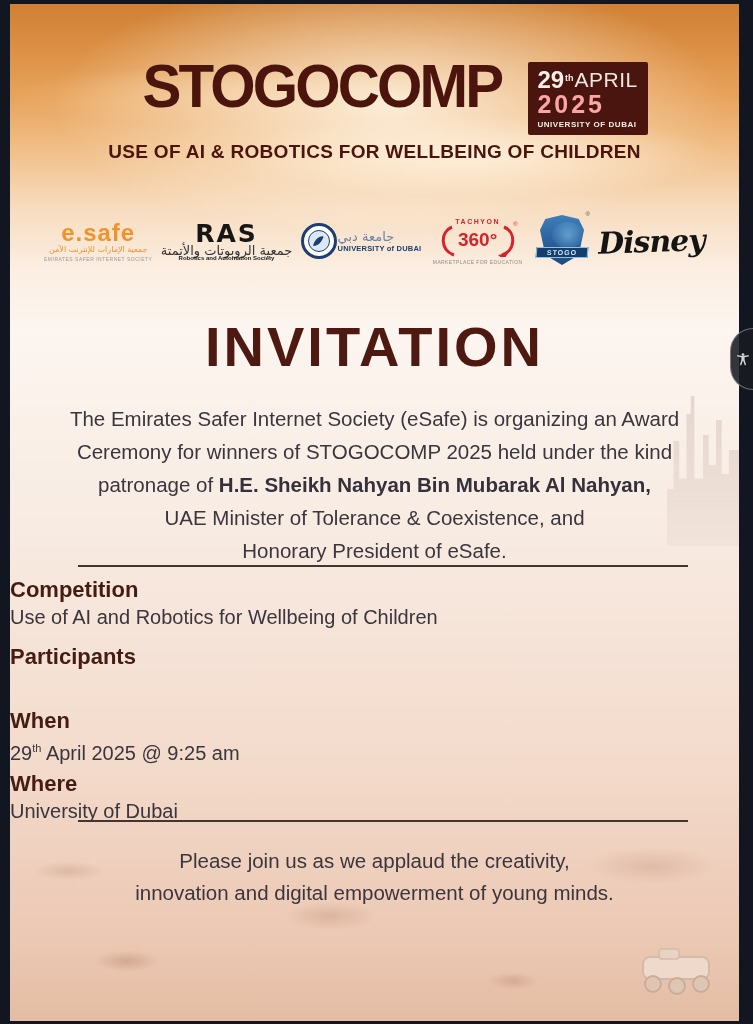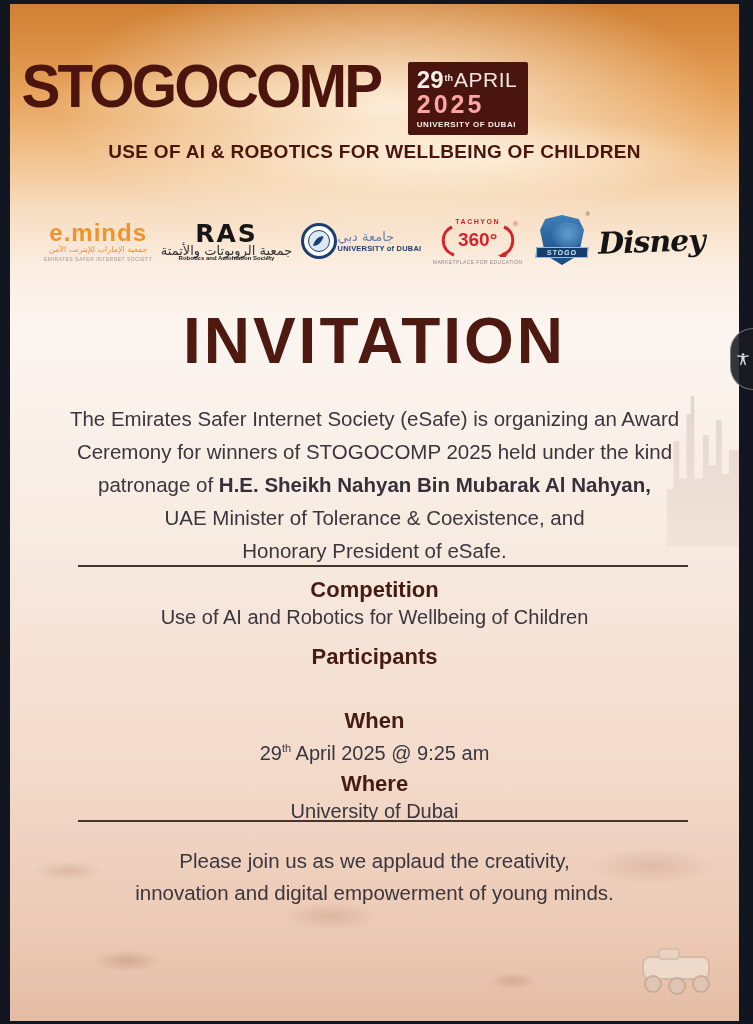--- a/index.html
+++ b/index.html
@@ -30,21 +30,21 @@
     background:
       radial-gradient(46px 15px at 16% 76%, rgba(158,104,78,.30), rgba(158,104,78,0) 72%),
       radial-gradient(64px 20px at 44% 58%, rgba(158,104,78,.22), rgba(158,104,78,0) 72%),
       radial-gradient(34px 12px at 69% 84%, rgba(158,104,78,.26), rgba(158,104,78,0) 72%),
       radial-gradient(90px 26px at 88% 38%, rgba(158,104,78,.20), rgba(158,104,78,0) 72%),
       radial-gradient(50px 14px at 8% 40%, rgba(158,104,78,.22), rgba(158,104,78,0) 72%),
       linear-gradient(180deg, rgba(214,160,128,0) 0%, rgba(214,160,128,.16) 70%, rgba(205,148,115,.26) 100%); }
   .rover { position:absolute; right:14px; bottom:26px; opacity:.55; }
 
   
-  .header-row { position:absolute; top:50px; left:0; width:100%; display:flex; align-items:flex-start; gap:16px; }
+  .header-row { position:absolute; top:50px; left:15px; width:100%; display:flex; justify-content:center; align-items:flex-start; gap:16px; }
   .main-title { font-size:62px; line-height:64px; font-weight:800; letter-spacing:-3px; color:#4b150e; transform:scaleX(.94); transform-origin:center; }
   .date-badge { width:120px; margin-top:8px; background:#4a150e; color:#f4eee8; padding:7px 9px 6px; border-radius:2px; }
   .badge-row1 { display:flex; align-items:flex-start; line-height:22px; }
   .badge-day { font-size:24px; font-weight:800; }
   .badge-sup { font-size:9px; font-weight:700; margin:-2px 1px 0 1px; }
   .badge-month { font-size:21px; font-weight:300; letter-spacing:.5px; color:#efe7df; }
   .badge-year { font-size:25px; font-weight:800; letter-spacing:3px; color:#fca5a5; line-height:26px; }
   .badge-venue { font-size:8px; font-weight:700; letter-spacing:.55px; margin-top:3px; white-space:nowrap; }
   .subtitle { position:absolute; top:137px; width:100%; text-align:center; font-size:19px; font-weight:800; letter-spacing:.3px; color:#4b150e; }
 
@@ -75,26 +75,26 @@
     clip-path:polygon(50% 0%,88% 8%,100% 30%,88% 80%,50% 100%,12% 80%,0% 30%,12% 8%); }
   .stogo-net { position:absolute; left:12px; top:7px; width:32px; height:26px; border-radius:50%;
     background:radial-gradient(circle, rgba(140,200,235,.55) 0%, rgba(140,200,235,.1) 70%); }
   .stogo-banner { position:absolute; left:2px; top:34px; right:2px; height:11px; background:#153e6e;
     border:1px solid #8fc2e0; display:flex; align-items:center; justify-content:center;
     font-size:7px; font-weight:800; letter-spacing:1px; color:#cfe8f5; transform:skewX(-4deg); }
   .stogo-reg { position:absolute; right:0; top:-2px; font-size:6px; color:#555; }
   .disney-word { font-size:30px; font-weight:700; font-style:italic; font-family:"DejaVu Serif",serif; color:#141414; letter-spacing:-1px; transform:rotate(-2deg); }
 
   
-  .invitation-title { position:absolute; top:300px; width:100%; text-align:center; font-size:64px; font-weight:800; letter-spacing:3px; color:#4e1911; }
+  .invitation-title { position:absolute; top:310px; width:100%; text-align:center; font-size:56px; font-weight:800; letter-spacing:3px; color:#4e1911; }
   .intro { position:absolute; top:398px; left:55px; right:55px; text-align:center; font-size:20.5px; line-height:33px; color:#3b353d; }
   .intro .bold { font-weight:700; color:#35303a; }
   .divider { position:absolute; left:68px; width:610px; height:2px; background:#46352c; }
   .divider-1 { top:561px; } .divider-2 { top:816px; }
-  .section { position:absolute; width:100%; text-align:center; }
+  .section { position:absolute; width:100%; text-align:left; }
   .sec-heading { font-size:22px; font-weight:800; color:#451c12; line-height:24px; }
   .sec-value { font-size:20px; color:#3b353d; line-height:24px; margin-top:3px; }
   .sec-competition { top:574px; } .sec-participants { top:641px; } .sec-when { top:705px; } .sec-where { top:768px; }
   .when-sup { font-size:11px; vertical-align:super; }
   .closing { position:absolute; top:841px; width:100%; text-align:center; font-size:20.5px; line-height:32px; color:#3b353d; }
 
   
   .a11y-fab { position:absolute; right:0; top:328px; width:23px; height:62px;
     background:rgba(24,27,33,.88); border:1.5px solid rgba(175,180,188,.55); border-right:none;
     border-radius:31px 0 0 31px; display:flex; align-items:center; padding-left:5px; cursor:pointer; }
@@ -125,21 +125,21 @@
           <span class="badge-month">APRIL</span>
         </div>
         <div class="badge-year">2025</div>
         <div class="badge-venue">UNIVERSITY OF DUBAI</div>
       </div>
     </div>
     <div class="subtitle">USE OF AI &amp; ROBOTICS FOR WELLBEING OF CHILDREN</div>
 
     <div class="logos-row">
       <div class="logo">
-        <div class="esafe-word">e.minds</div>
+        <div class="esafe-word">e.safe</div>
         <div class="esafe-ar arabic">جمعية الإمارات للإنترنت الآمن</div>
         <div class="esafe-cap">EMIRATES SAFER INTERNET SOCIETY</div>
       </div>
       <div class="logo">
         <div class="ras-word">RAS</div>
         <div class="ras-ar arabic">جمعية الروبوتات والأتمتة</div>
         <div class="ras-cap">Robotics and Automation Society</div>
       </div>
       <div class="logo uod">
         <svg width="36" height="36" viewBox="0 0 36 36">

